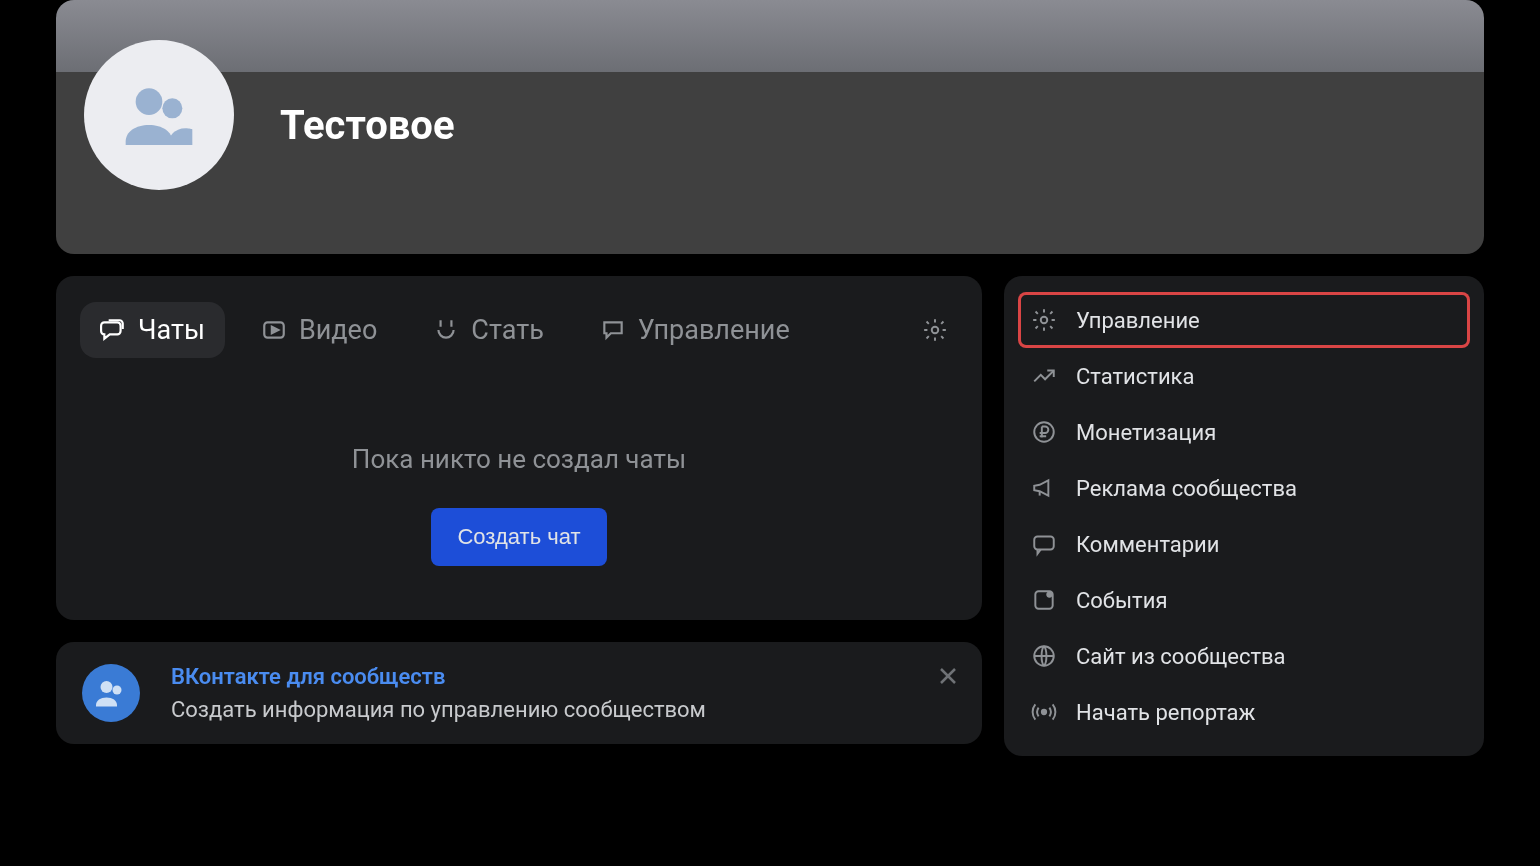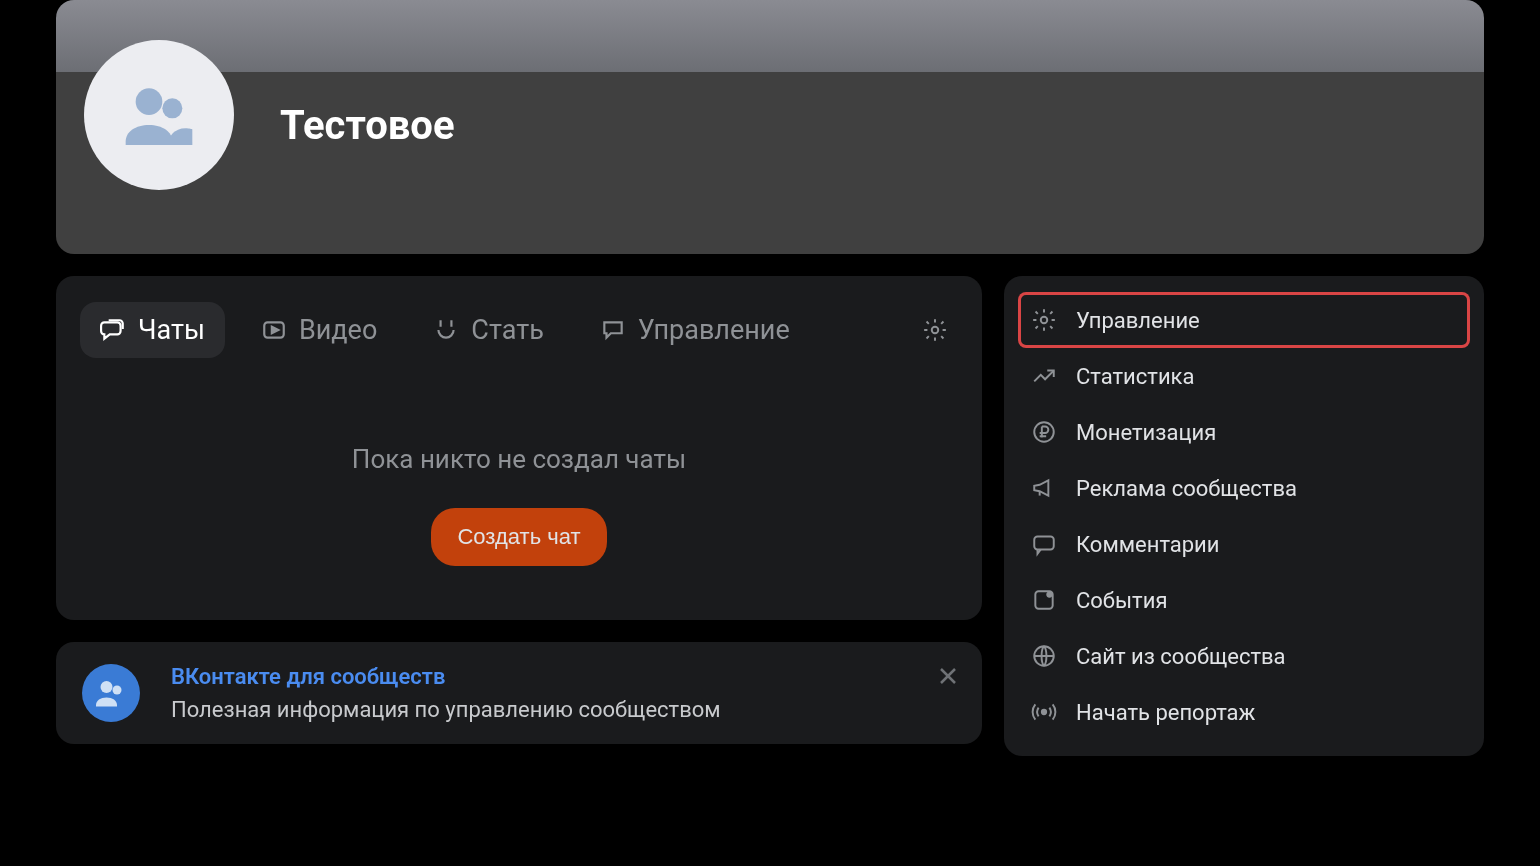--- a/index.html
+++ b/index.html
@@ -105,24 +105,24 @@
 .empty {
   text-align: center;
   padding: 68px 20px 54px 20px;
 }
 .empty-text {
   color: #8f9296;
   font-size: 26px;
   margin-bottom: 34px;
 }
 .create-btn {
-  background: #c2410c;
+  background: #1d4ed8;
   color: #e1e3e6;
   border: none;
-  border-radius: 24px;
+  border-radius: 8px;
   padding: 16px 26px;
   font-size: 22px;
   font-weight: 500;
   cursor: pointer;
 }
 .promo {
   display: flex;
   align-items: flex-start;
   gap: 31px;
   padding: 22px 26px;
@@ -259,21 +259,21 @@
       <div class="panel promo">
         <div class="promo-av">
           <svg viewBox="0 0 24 24">
               <circle cx="9" cy="8" r="4"></circle>
               <circle cx="16" cy="10" r="3"></circle>
               <path d="M2 20c0-3 3-5 7-5s7 2 7 5v1H2z"></path>
             </svg>
         </div>
         <div>
           <div class="promo-title">ВКонтакте для сообществ</div>
-          <div class="promo-sub">Полезная информация по управлению сообществом</div>
+          <div class="promo-sub">Создать информация по управлению сообществом</div>
         </div>
         <div class="promo-close">
           <svg viewBox="0 0 24 24">
               <line x1="5" y1="5" x2="19" y2="19"></line>
               <line x1="19" y1="5" x2="5" y2="19"></line>
             </svg>
         </div>
       </div>
     </div>
 

